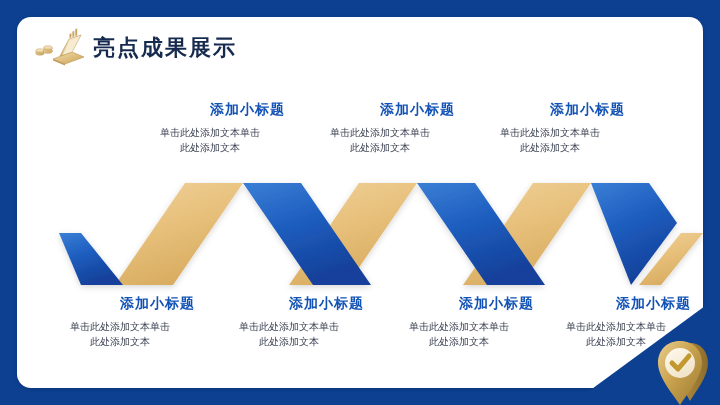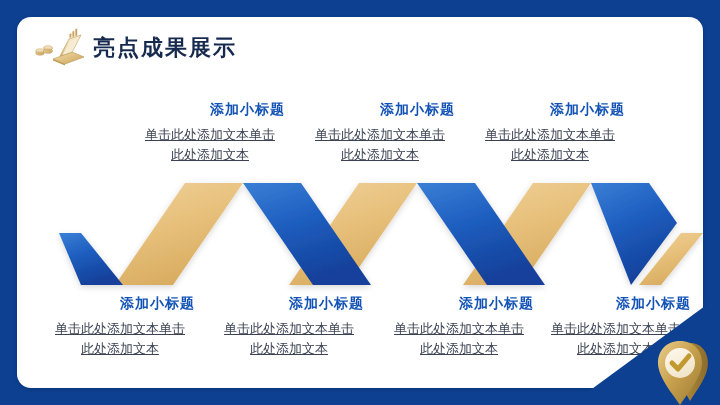--- a/index.html
+++ b/index.html
@@ -87,24 +87,23 @@
     font-size: 14px;
     font-weight: bold;
     color: #1353b5;
     letter-spacing: 1px;
     line-height: 1.2;
     margin-bottom: 7px;
     white-space: nowrap;
     text-align: right;
   }
   .block .b-body {
-    font-size: 13px;
+    font-size: 10px;
     color: #3b4252;
     line-height: 1.55;
-    text-decoration: underline;
   }
 
   
   .block.top { top: 84px; }
   
   .block.bottom { top: 278px; }
 
   
   #check-pin {
     position: absolute;

